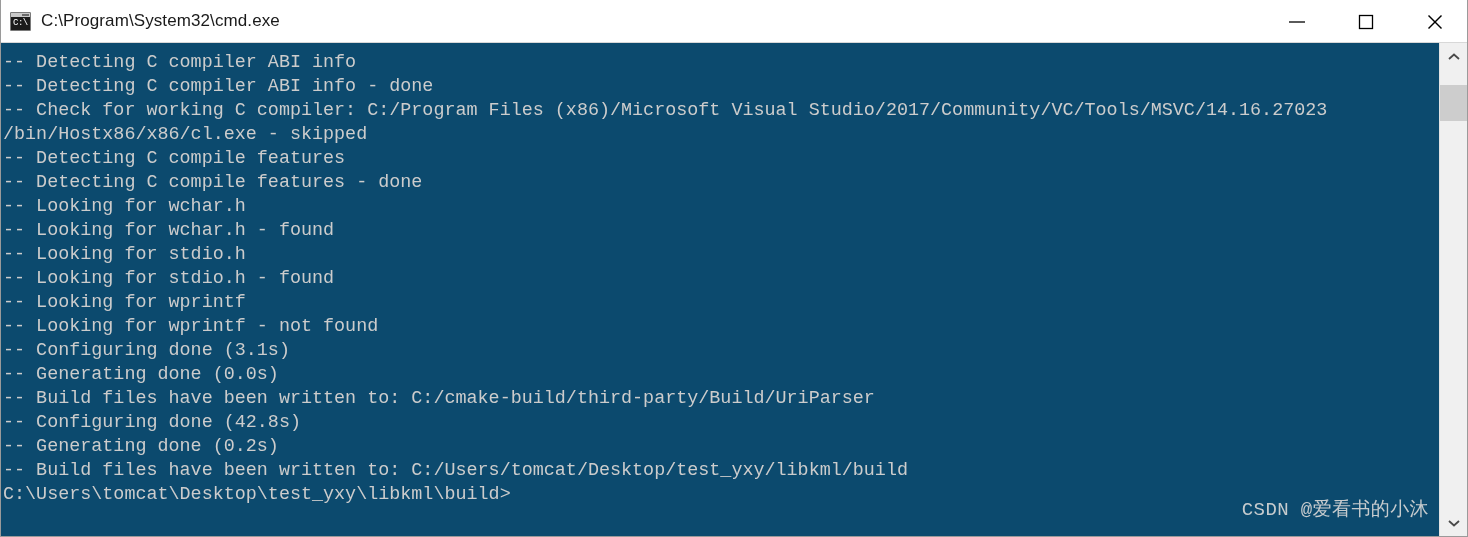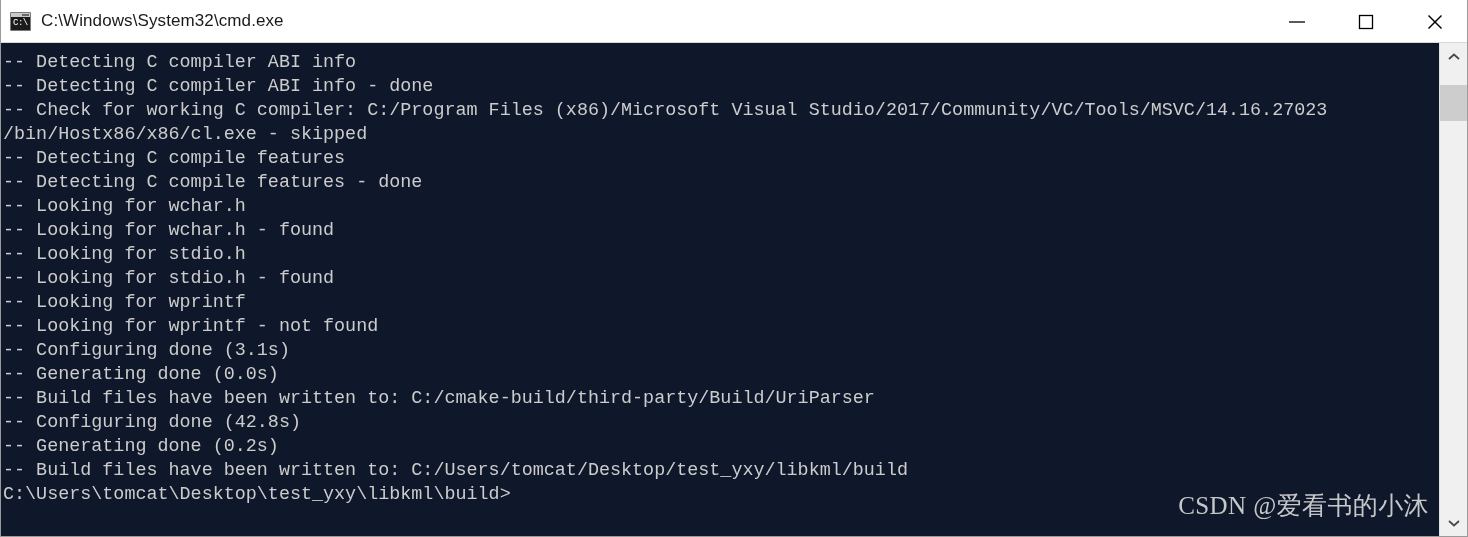--- a/index.html
+++ b/index.html
@@ -108,21 +108,21 @@
   }
   .win-btn svg { display: block; }
 
   
   .console {
     position: absolute;
     top: 43px;
     left: 0;
     width: 1440px;
     height: 494px;
-    background: #0f172a;
+    background: #0c4a6e;
     overflow: hidden;
     box-sizing: border-box;
     padding-left: 2px;
   }
   .console-lines {
     font-family: "Liberation Mono", "DejaVu Sans Mono", monospace;
     font-size: 18.4px;
     line-height: 24px;
     color: #cccccc;
     white-space: pre;
@@ -137,22 +137,22 @@
   .prompt-line {
     height: 24px;
     white-space: pre;
   }
 
   
   .watermark {
     position: absolute;
     right: 38px;
     bottom: 14px;
-    font-family: Liberation Serif, serif;
-    font-size: 25px;
+    font-family: Liberation Mono, monospace;
+    font-size: 19px;
     color: #d6d6d6;
     opacity: 0.92;
     white-space: nowrap;
     z-index: 4;
     letter-spacing: 0.4px;
   }
 
   
   .scrollbar {
     position: absolute;
@@ -197,21 +197,21 @@
 </head>
 <body>
 
 <div class="window">
 
   <div class="titlebar">
     <div class="title-icon">
       <div class="icon-strip"></div>
       <div class="icon-text">C:\.</div>
     </div>
-    <div class="title-text">C:\Windows\System32\cmd.exe</div>
+    <div class="title-text">C:\Program\System32\cmd.exe</div>
 
     <div class="win-controls">
       <div class="win-btn">
         <span>
           <svg width="22" height="12" viewBox="0 0 22 12">
             <line x1="3" y1="6" x2="19" y2="6" stroke="#000000" stroke-width="1.3"></line>
           </svg>
         </span>
       </div>
       <div class="win-btn">

